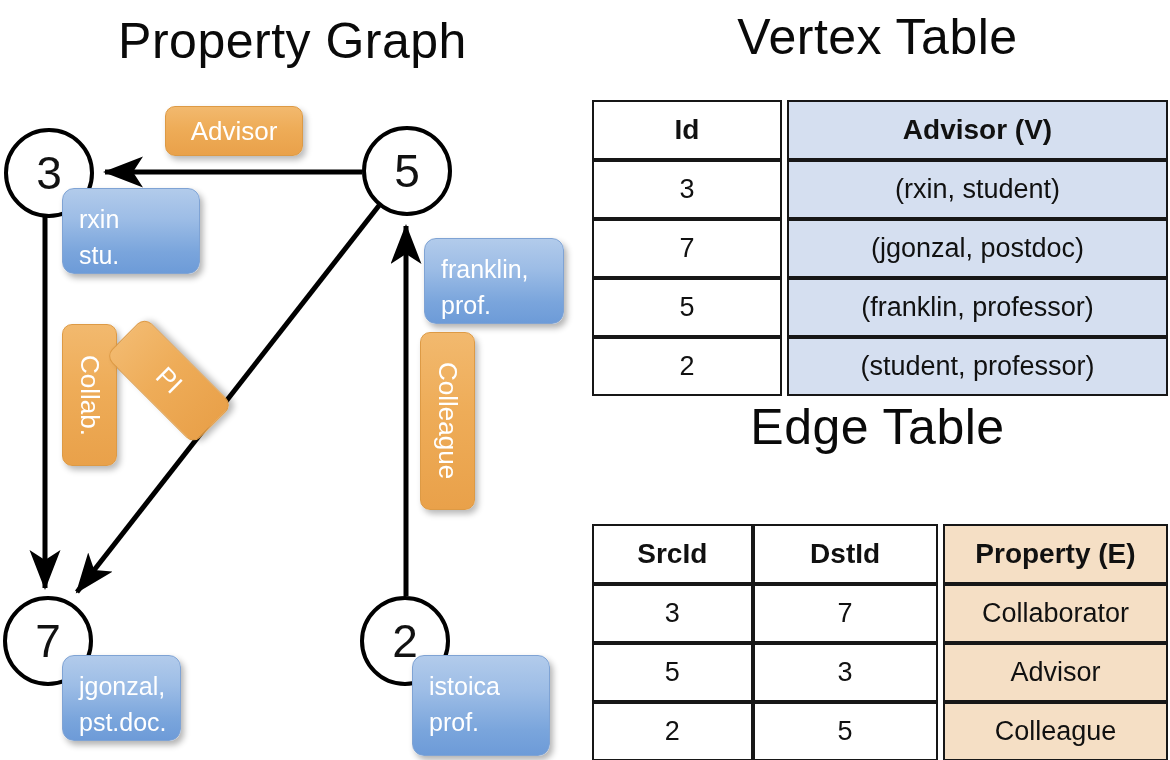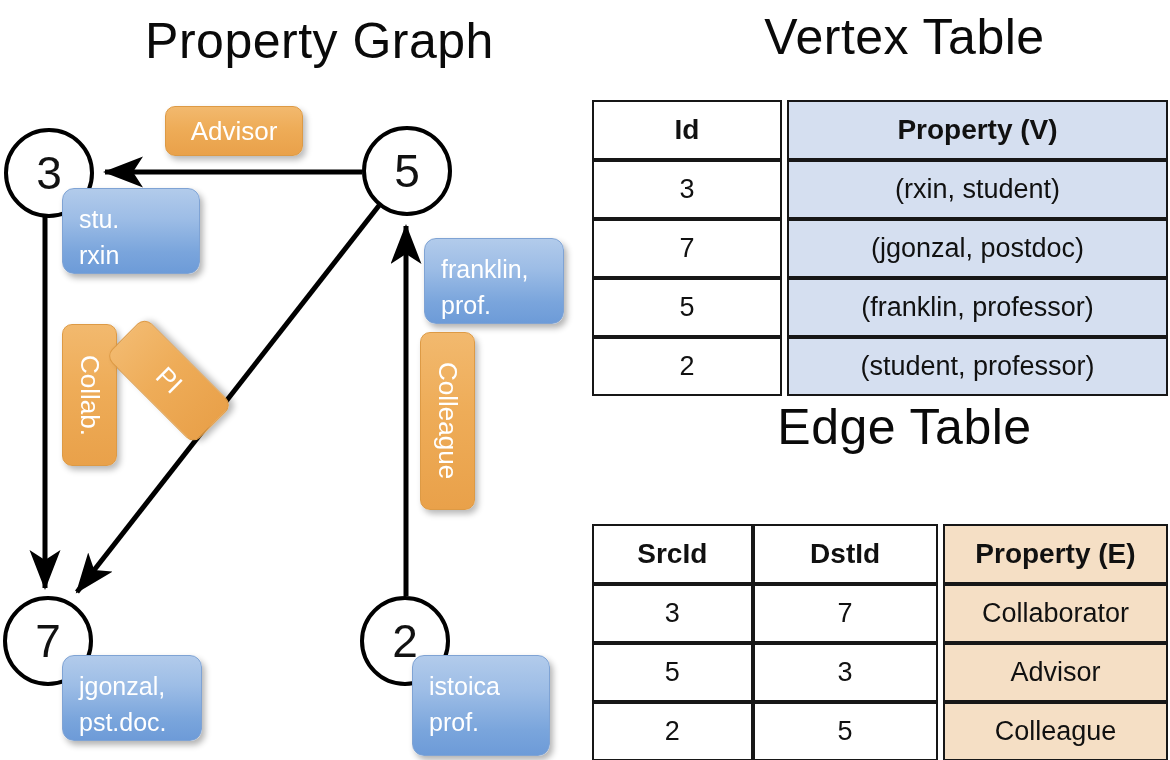--- a/index.html
+++ b/index.html
@@ -19,21 +19,20 @@
   
   .section-title {
     position: absolute;
     font-family: "Liberation Sans", sans-serif;
     font-weight: 300;
     font-size: 50px;
     letter-spacing: 0.5px;
     color: #0a0a0a;
     white-space: nowrap;
     text-align: center;
-    padding-left: 27px;
   }
   #title-property-graph { left: 0px;   top: 12px;  width: 585px; }
   #title-vertex-table   { left: 585px; top: 8px;   width: 585px; }
   #title-edge-table     { left: 585px; top: 398px; width: 585px; }
 
   
   #graph-panel {
     position: absolute;
     left: 0; top: 0;
     width: 585px; height: 760px;
@@ -78,21 +77,21 @@
     font-family: "Liberation Sans", sans-serif;
     font-weight: 300;
     font-size: 25px;
     line-height: 1.45;
     padding: 12px 0 0 16px;
     box-sizing: border-box;
     z-index: 4;
   }
   #prop-rxin     { left: 62px;  top: 188px; width: 138px; height: 86px; }
   #prop-franklin { left: 424px; top: 190px; width: 140px; height: 86px; margin-top: 48px; }
-  #prop-jgonzal  { left: 62px;  top: 655px; width: 140px; height: 86px; }
+  #prop-jgonzal  { left: 62px;  top: 655px; width: 119px; height: 86px; }
   #prop-istoica  { left: 412px; top: 655px; width: 138px; height: 101px; }
   .prop-line { display: block; white-space: nowrap; }
 
   
   .edge-label {
     position: absolute;
     border-radius: 10px;
     background: linear-gradient(180deg, #f2b96e 0%, #eeac58 45%, #e9a14a 100%);
     border: 1px solid #dd9a45;
     box-shadow: 3px 4px 6px rgba(0,0,0,0.28);
@@ -189,22 +188,22 @@
 
     <line x1="406" y1="596" x2="406" y2="226" stroke="#000000" stroke-width="5" marker-end="url(#arrowhead)"></line>
   </svg>
 
   <div class="vertex-node" id="vertex-3">3</div>
   <div class="vertex-node" id="vertex-5">5</div>
   <div class="vertex-node" id="vertex-7">7</div>
   <div class="vertex-node" id="vertex-2">2</div>
 
   <div class="prop-box" id="prop-rxin">
+    <span class="prop-line">rxin</span>
     <span class="prop-line">stu.</span>
-    <span class="prop-line">rxin</span>
   </div>
   <div class="prop-box" id="prop-franklin">
     <span class="prop-line">franklin,</span>
     <span class="prop-line">prof.</span>
   </div>
   <div class="prop-box" id="prop-jgonzal">
     <span class="prop-line">jgonzal,</span>
     <span class="prop-line">pst.doc.</span>
   </div>
   <div class="prop-box" id="prop-istoica">
@@ -229,21 +228,21 @@
 <table class="data-table" id="vertex-table">
   <colgroup>
     <col class="col-id">
       <col class="col-gap">
       <col class="col-prop-v">
   </colgroup>
   <thead>
     <tr>
       <th>Id</th>
       <td class="col-gap"></td>
-      <th class="col-prop-v">Property (V)</th>
+      <th class="col-prop-v">Advisor (V)</th>
     </tr>
   </thead>
   <tbody>
     <tr>
       <td>3</td>
       <td class="col-gap"></td>
       <td class="col-prop-v">(rxin, student)</td>
     </tr>
     <tr>
       <td>7</td>

